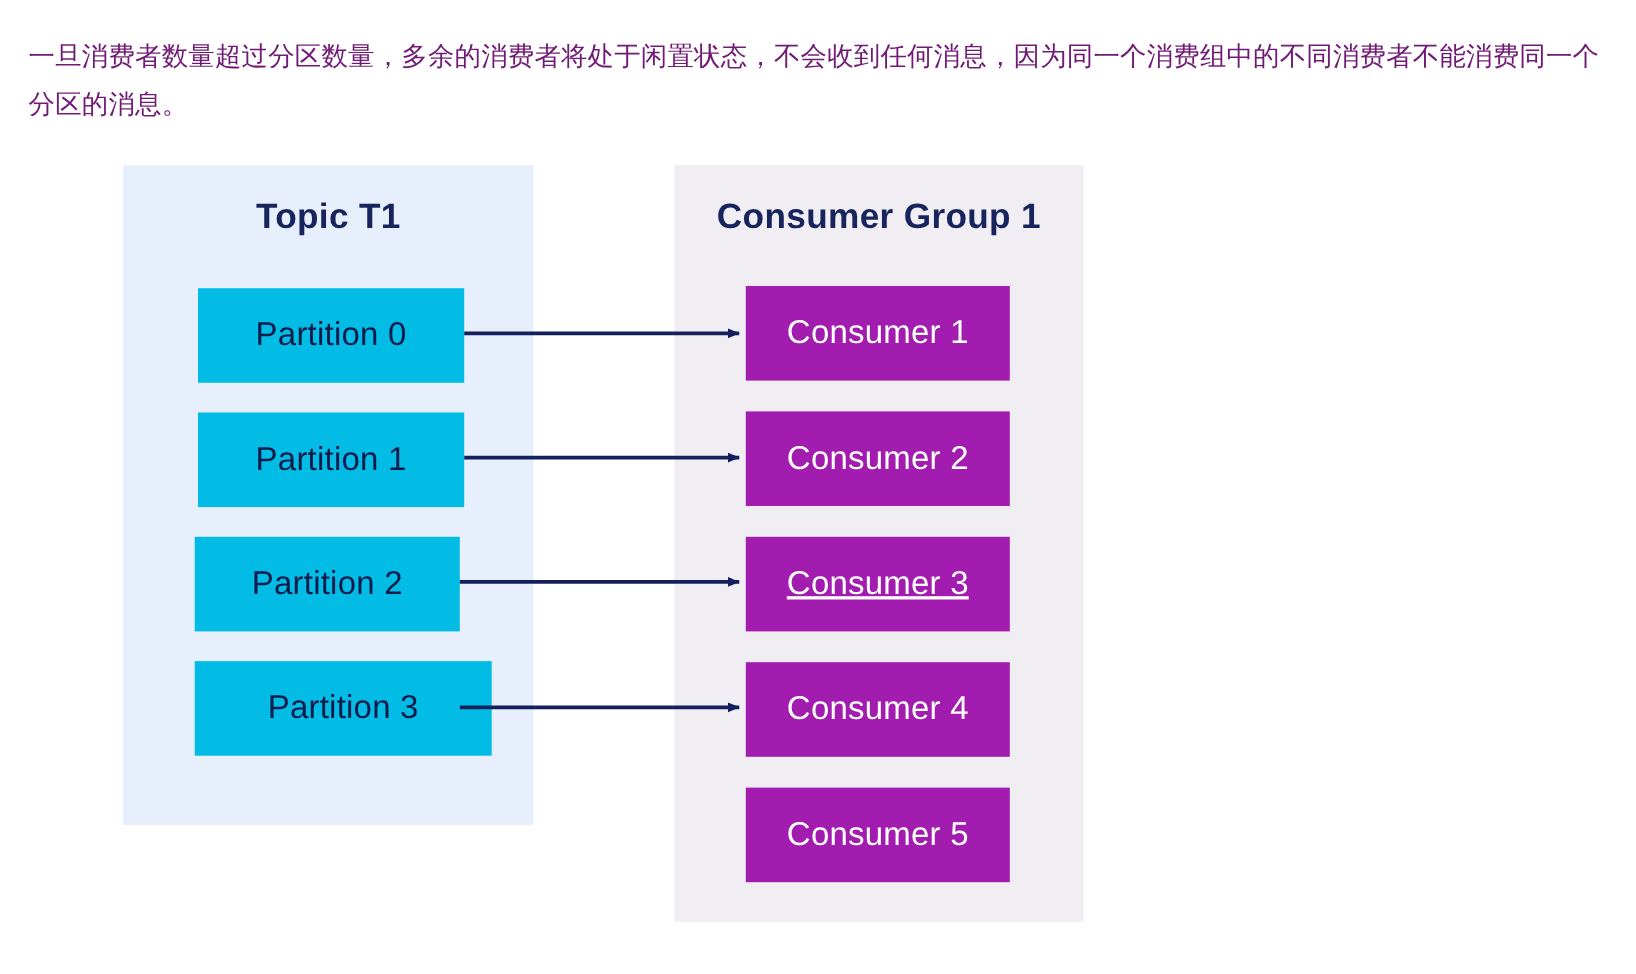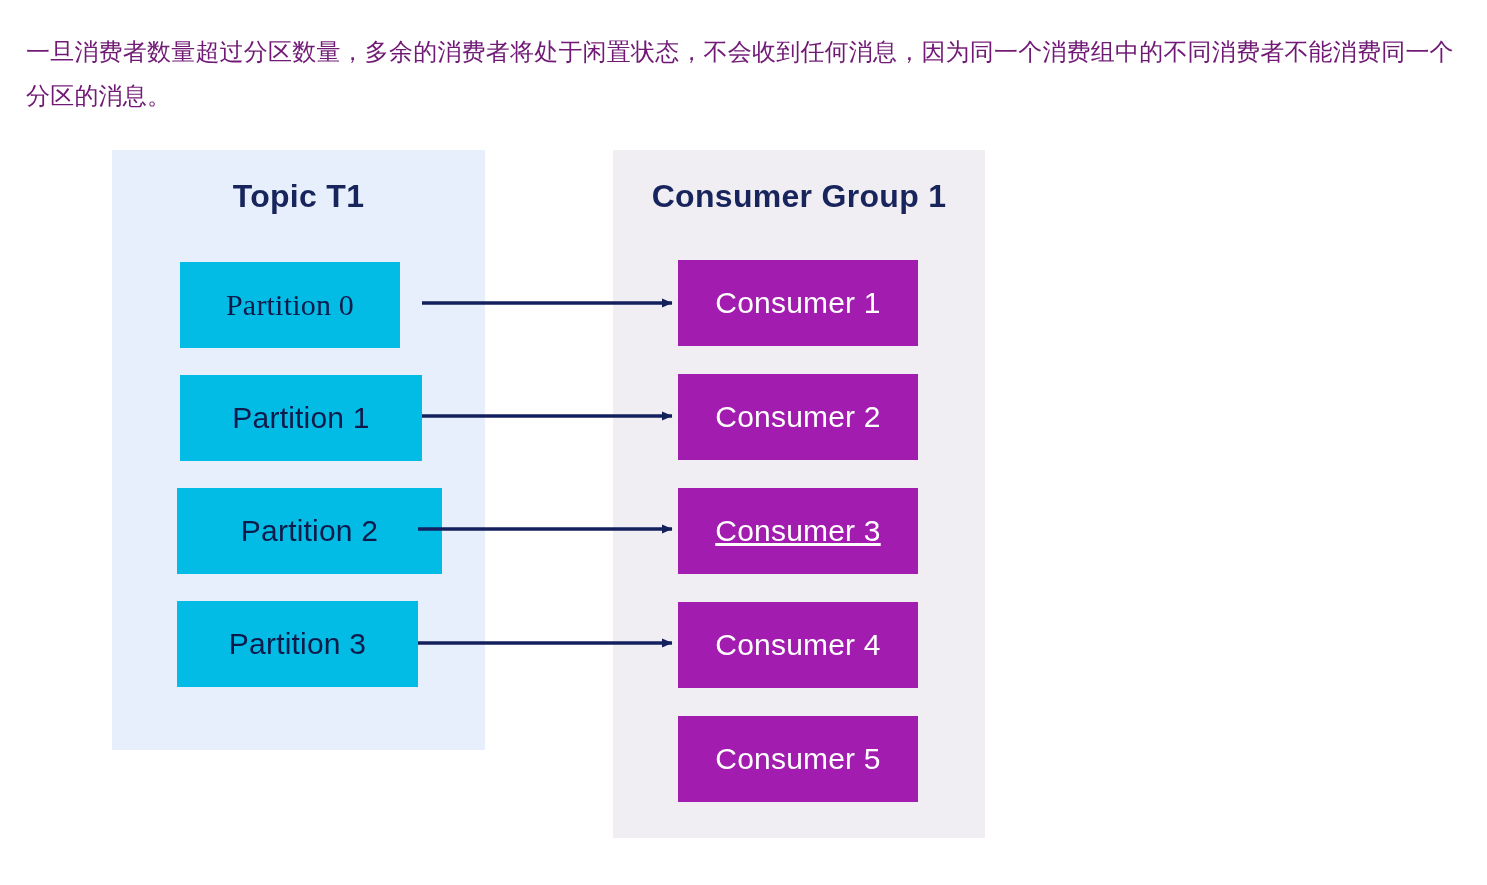--- a/index.html
+++ b/index.html
@@ -108,30 +108,30 @@
 <div class="diagram">
 
   <div class="panel panel-topic">
     <div class="panel-title">Topic T1</div>
   </div>
 
   <div class="panel panel-group">
     <div class="panel-title">Consumer Group 1</div>
   </div>
 
-  <div class="node node-partition" style="left:180px; top:262px; width:220px;font-family:Liberation Serif, serif;">
+  <div class="node node-partition" style="left:180px; top:262px; width:242px;">
     <span>Partition 0</span>
   </div>
   <div class="node node-partition" style="left:180px; top:375px; width:242px;">
     <span>Partition 1</span>
   </div>
-  <div class="node node-partition" style="left:177px; top:488px; width:265px;">
+  <div class="node node-partition" style="left:177px; top:488px; width:241px;">
     <span>Partition 2</span>
   </div>
-  <div class="node node-partition" style="left:177px; top:601px; width:241px;">
+  <div class="node node-partition" style="left:177px; top:601px; width:270px;">
     <span>Partition 3</span>
   </div>
 
   <div class="node node-consumer" style="top:260px;">
     <span>Consumer 1</span>
   </div>
   <div class="node node-consumer" style="top:374px;text-align:right;">
     <span>Consumer 2</span>
   </div>
   <div class="node node-consumer" style="top:488px;text-decoration:underline;">

